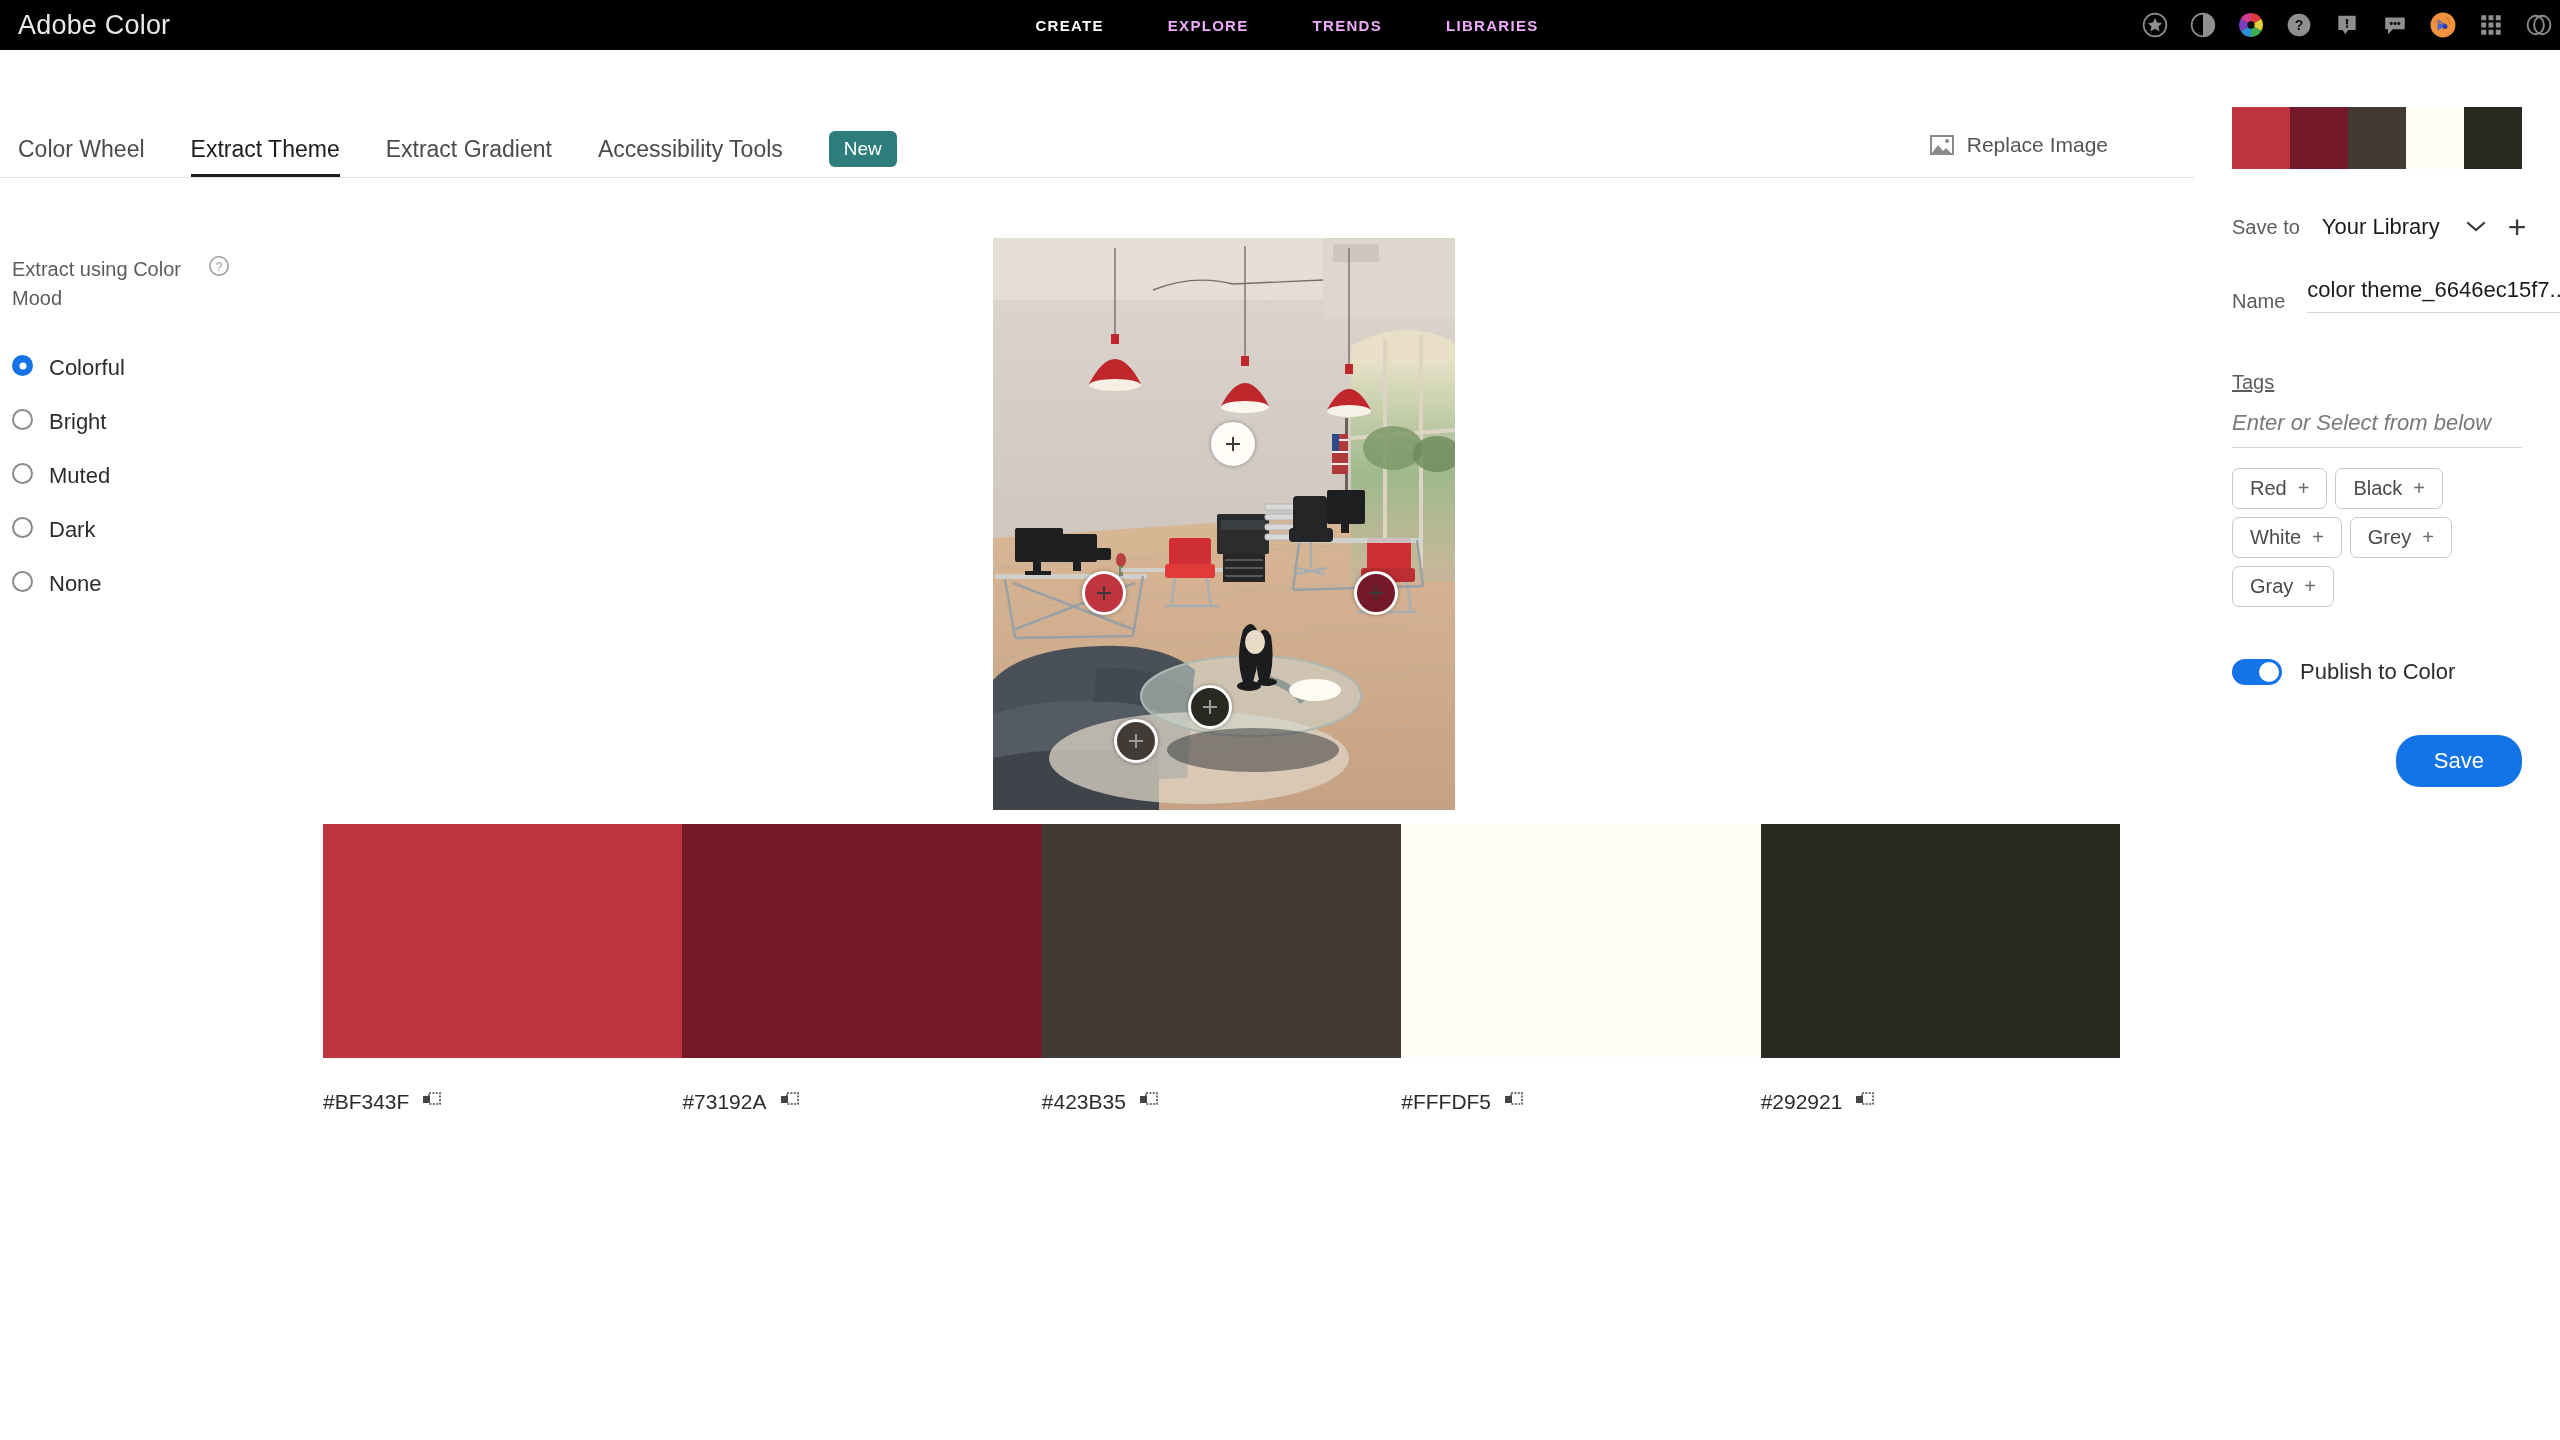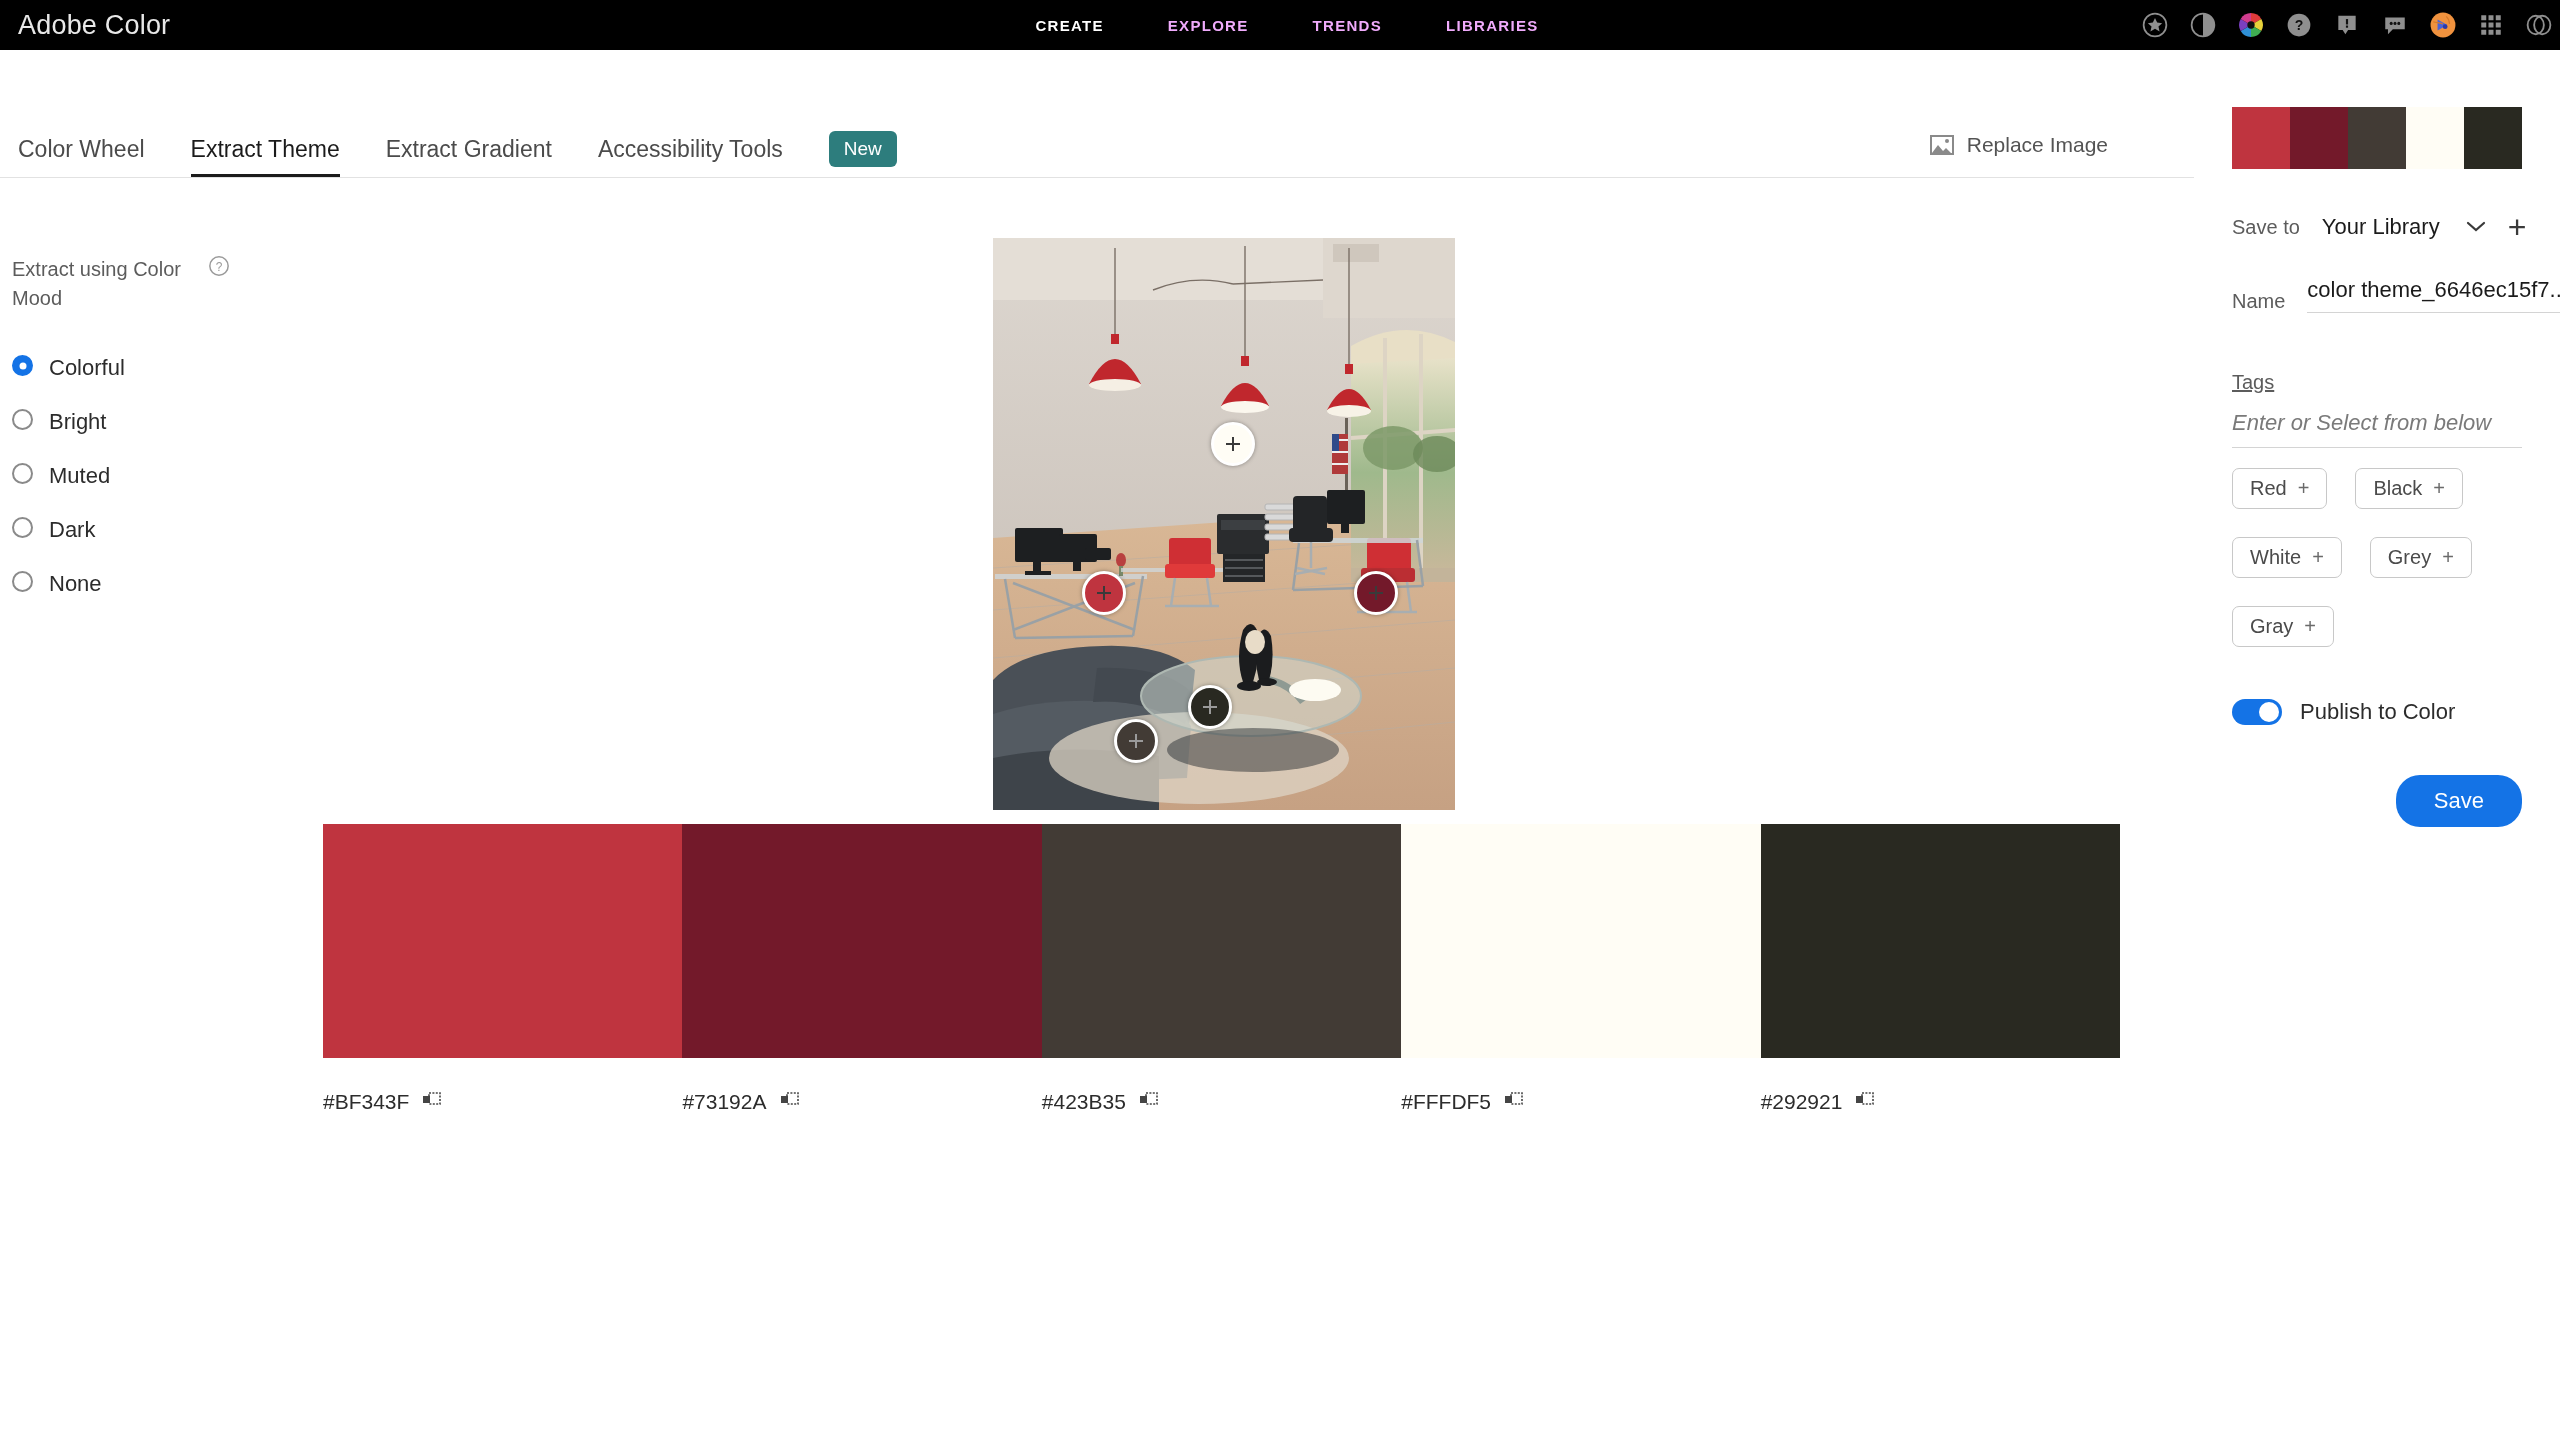--- a/index.html
+++ b/index.html
@@ -179,21 +179,21 @@
   }
 
   .tags-title { margin-top: 58px; text-decoration: underline; }
   .tags-input {
     margin-top: 16px; border-bottom: 1px solid #d4d4d4; padding-bottom: 11px;
   }
   .tags-placeholder {
     font-size: 22px; color: #7a7a7a; font-style: italic; white-space: nowrap;
   }
   .tagchips {
-    display: flex; flex-wrap: wrap; gap: 28px; margin-top: 20px;
+    display: flex; flex-wrap: wrap; gap: 8px; margin-top: 20px;
   }
   .chip {
     display: inline-flex; align-items: center; gap: 11px;
     border: 1px solid #c8c8c8; border-radius: 7px;
     padding: 8px 17px; font-size: 20px; color: #4b4b4b;
     background: #fff; cursor: pointer; white-space: nowrap;
   }
   .chip .plus { font-size: 20px; color: #6a6a6a; }
 
   .publish-row {

